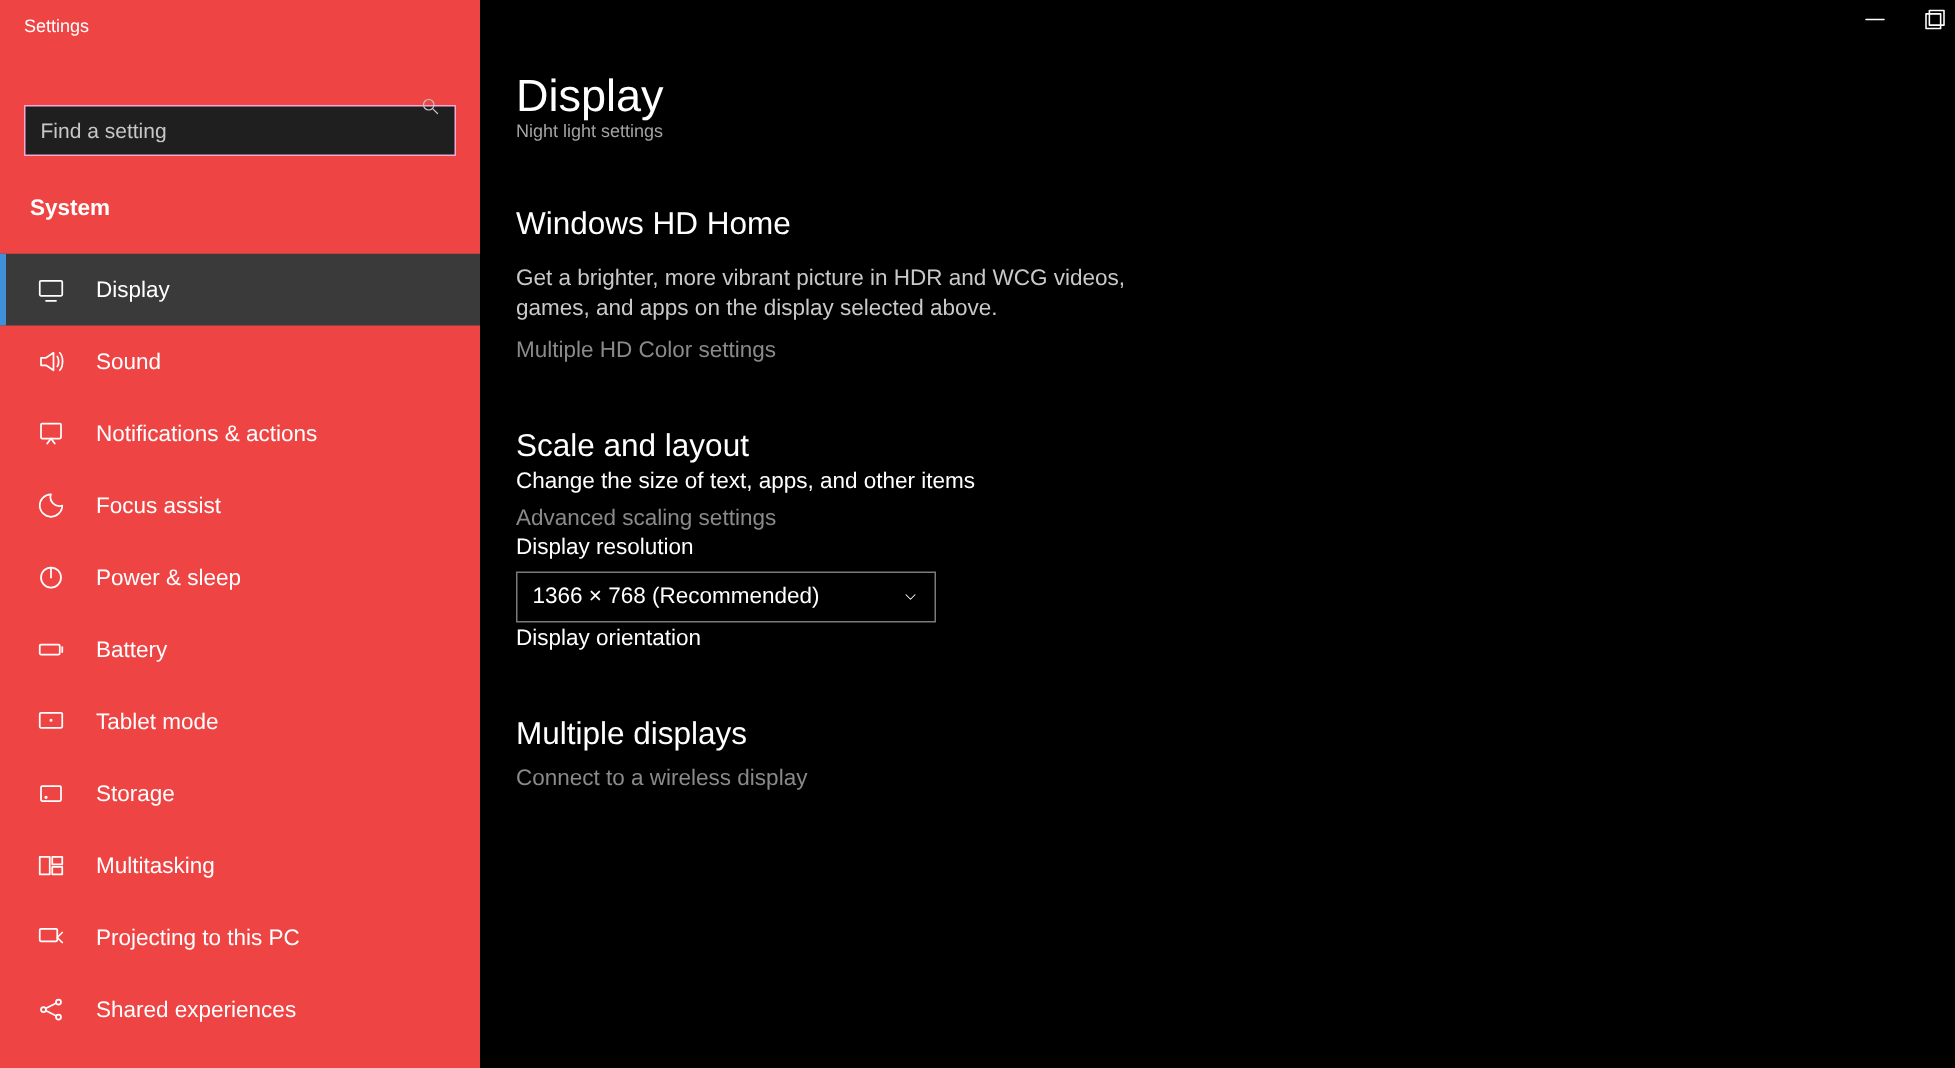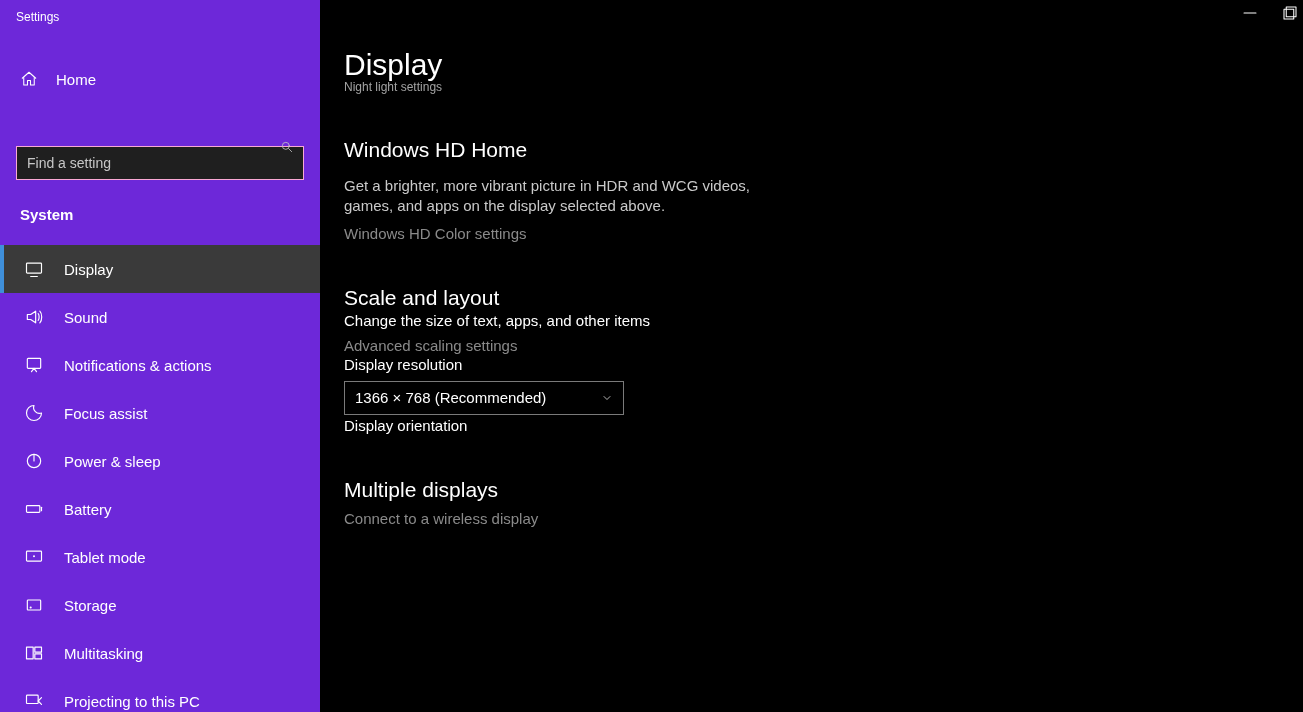--- a/index.html
+++ b/index.html
@@ -13,21 +13,21 @@
     height: 712px;
     position: relative;
   }
 
   
   .sidebar {
     position: absolute;
     left: 0; top: 0;
     width: 320px;
     height: 100%;
-    background: #6d28d9;
+    background: #ef4444;
     display: flex;
     flex-direction: column;
   }
   .app-title {
     padding: 10px 16px 0;
     font-size: 12px;
     font-weight: 400;
     color: #fff;
   }
   .home-row {
@@ -162,27 +162,20 @@
   .select .chev { width:12px; height:12px; stroke:#fff; fill:none; }
 
   svg { stroke-width:1.4; stroke-linecap:round; stroke-linejoin:round; }
 </style>
 </head>
 <body>
 
 <div class="sidebar">
   <div class="app-title">Settings</div>
 
-  <div class="home-row">
-    <svg class="ico" viewBox="0 0 24 24">
-        <path d="M3 11 12 3l9 8"></path>
-        <path d="M5 10v10h5v-6h4v6h5V10"></path>
-      </svg>
-    <span class="lbl">Home</span>
-  </div>
 
   <div class="search-wrap">
     <input class="search-input" placeholder="Find a setting" style="">
     <svg class="search-icon" viewBox="0 0 24 24">
         <circle cx="10" cy="10" r="6"></circle>
         <path d="M20 20l-5-5"></path>
       </svg>
   </div>
 
   <div class="section-label">System</div>
@@ -269,21 +262,21 @@
       </svg>
   </div>
 
   <h1 class="page-title">Display</h1>
   <div class="faded-link-top">Night light settings</div>
 
   <div class="content">
 
     <h2 class="sect">Windows HD Home</h2>
     <p class="desc">Get a brighter, more vibrant picture in HDR and WCG videos, games, and apps on the display selected above.</p>
-    <div class="sub-link">Windows HD Color settings</div>
+    <div class="sub-link">Multiple HD Color settings</div>
 
     <h2 class="sect">Scale and layout</h2>
 
     <div class="field-label">Change the size of text, apps, and other items</div>
     <div class="sub-link">Advanced scaling settings</div>
 
     <div class="field-label">Display resolution</div>
     <div class="select">
       <span>1366 × 768 (Recommended)</span>
       <svg class="chev" viewBox="0 0 24 24">

